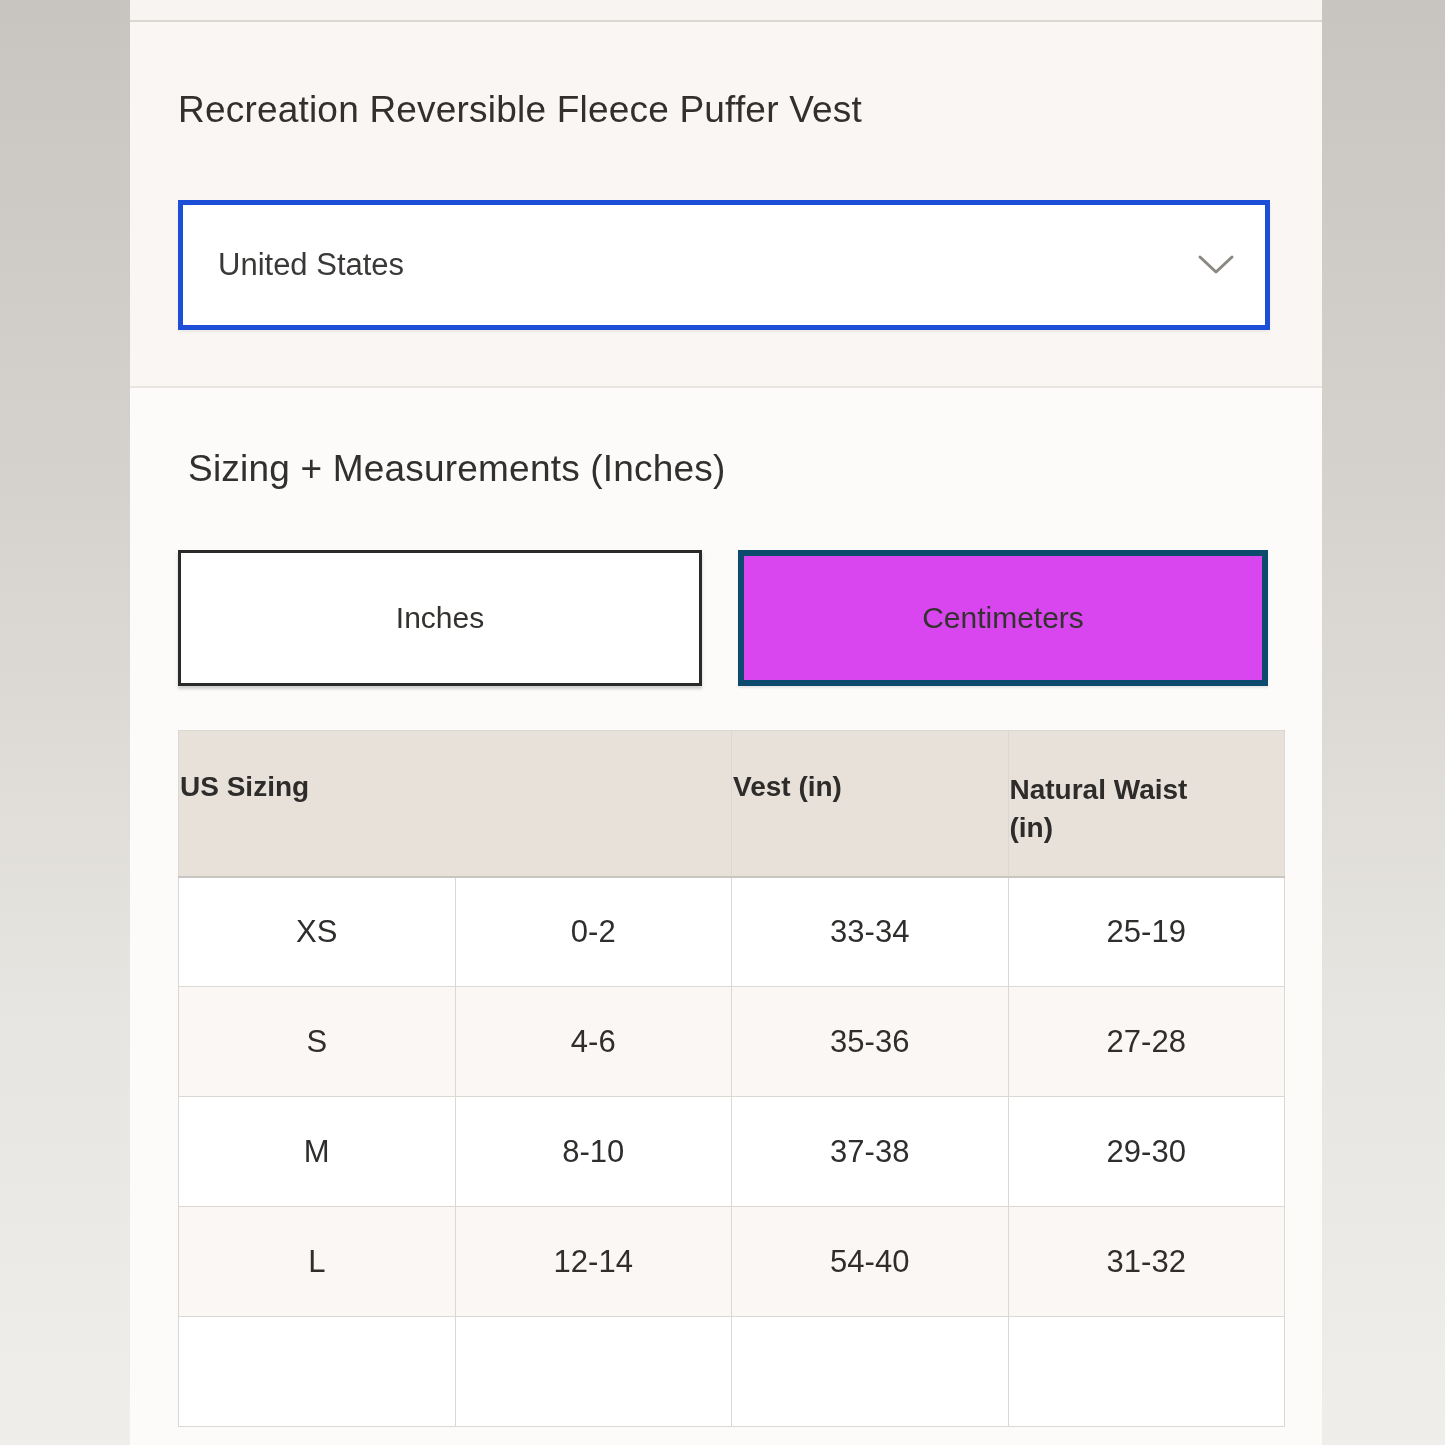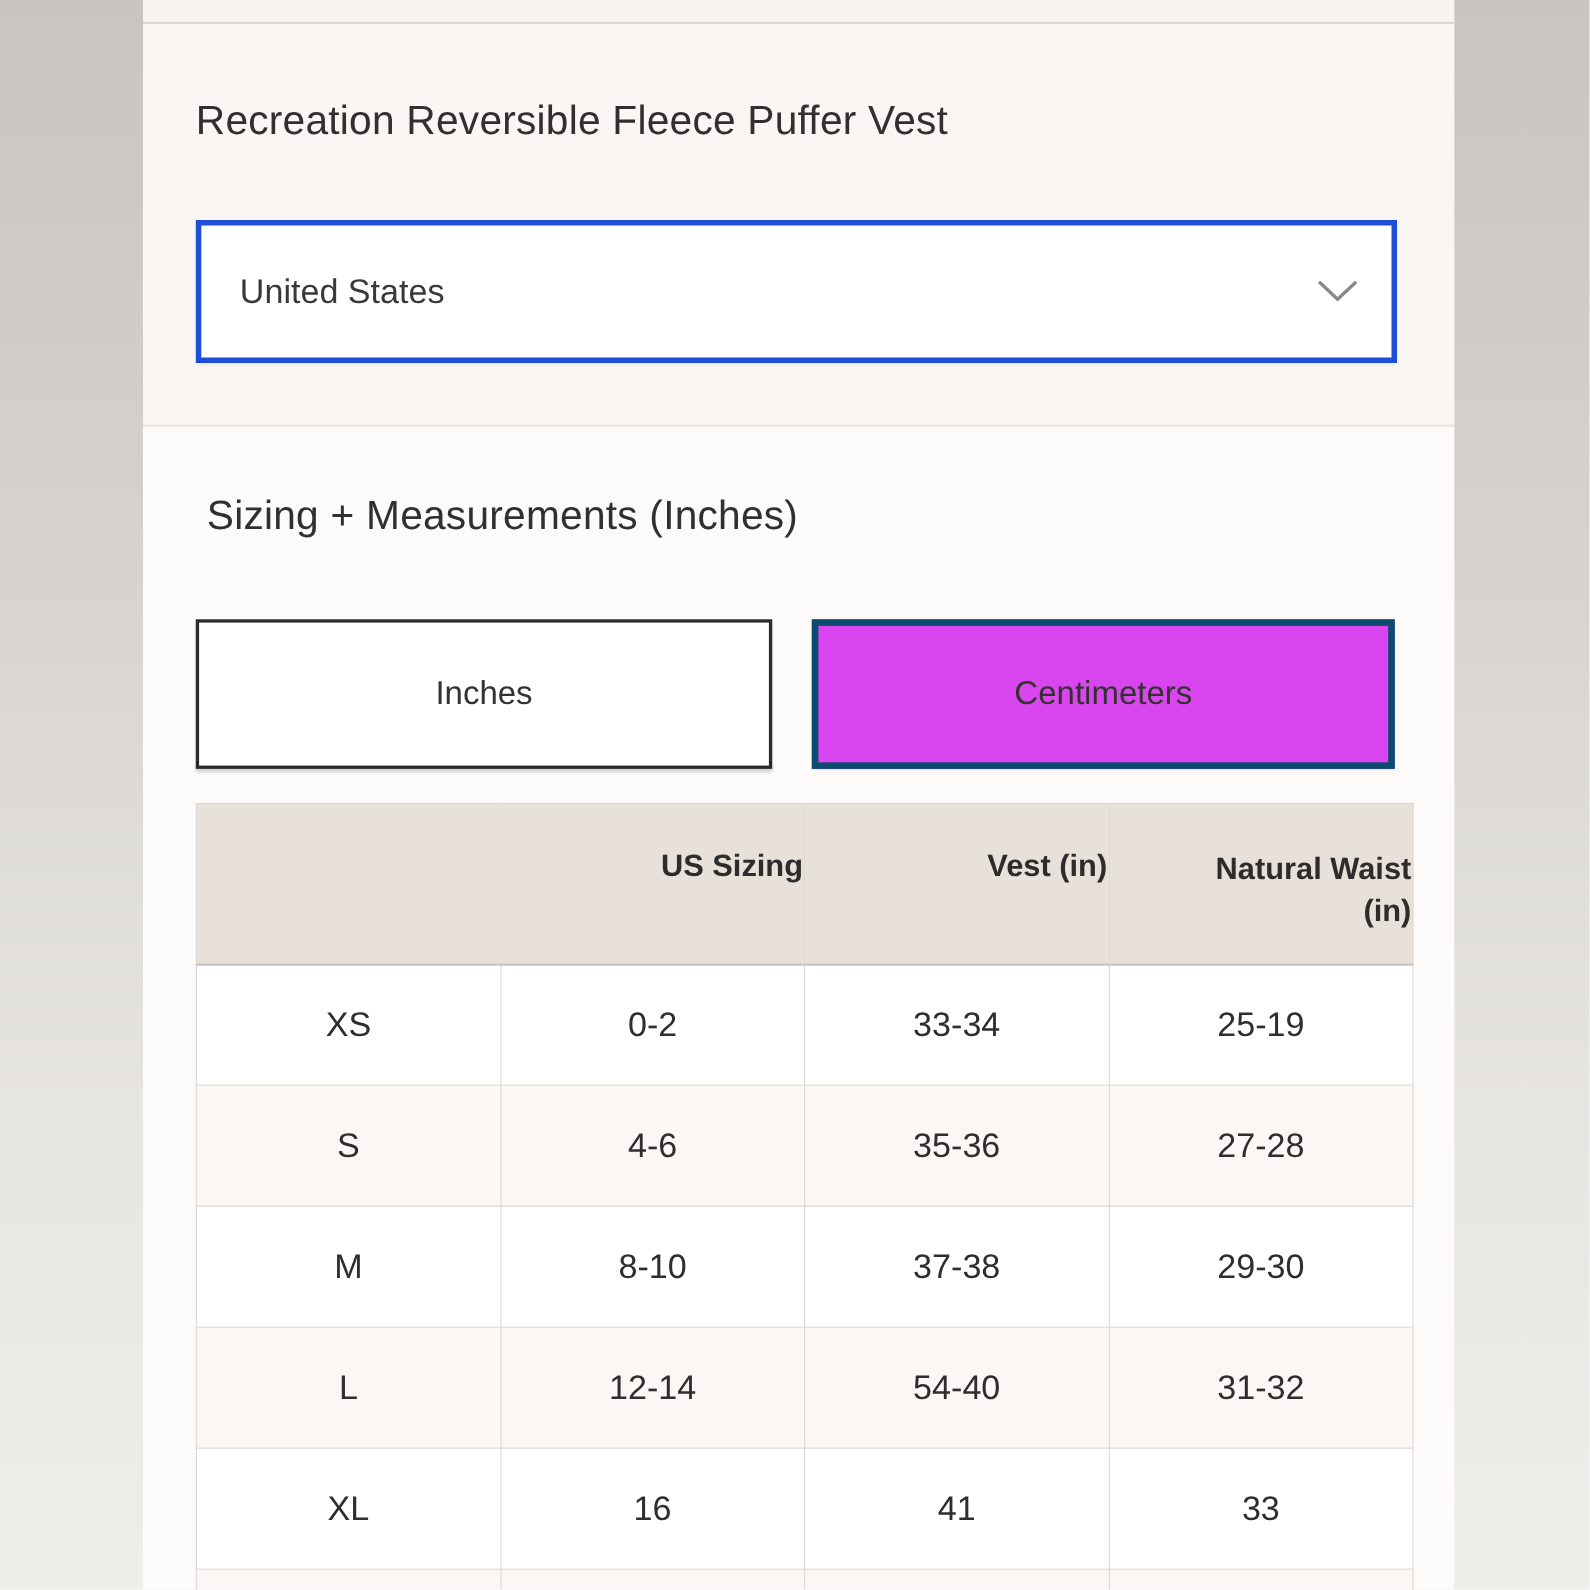--- a/index.html
+++ b/index.html
@@ -55,21 +55,21 @@
     position: absolute; left: 0; top: 389px; width: 100%; height: 1056px;
     background: #fcfbf9;
   }
   .sizing-heading {
     position: absolute; left: 48px; top: 48px;
     margin: 10px;
     font-size: 37px; font-weight: 400; line-height: 44px;
     color: #31302e; letter-spacing: 0.2px;
   }
   .toggle-row {
-    position: absolute; left: 48px; top: 174px;
+    position: absolute; left: 48px; top: 161px;
     width: 1090px; display: flex; gap: 36px;
   }
   .unit-btn {
     height: 136px; flex: 1 1 0;
     display: flex; align-items: center; justify-content: center;
     font-family: inherit; font-size: 30px; color: #33322f;
     background: #d946ef;
     border: 6px solid #0c4a6e;
     box-shadow: 0 2px 2px rgba(0,0,0,0.08);
     cursor: pointer; box-sizing: border-box;
@@ -89,21 +89,21 @@
   }
   .size-table th, .size-table td {
     border: 1px solid #dbd7d3;
   }
   .size-table thead th {
     height: 146px;
     background: #e7e1da;
     vertical-align: top;
     padding-top: 40px;
     font-size: 28px; font-weight: 700; color: #2d2c2a;
-    text-align: right;
+    text-align: left;
     border-bottom: 2px solid #c9c5c1;
     box-sizing: border-box;
   }
   .waist-wrap {
     display: inline-block; max-width: 180px; line-height: 38px;
   }
   .size-table tbody tr { height: 110px; }
   .size-table tbody tr:nth-child(even) { background: #fbf7f4; }
   .size-table td {
     text-align: center; vertical-align: middle;
@@ -172,26 +172,20 @@
             <td>37-38</td>
             <td>29-30</td>
           </tr>
           <tr>
             <td>L</td>
             <td>12-14</td>
             <td>54-40</td>
             <td>31-32</td>
           </tr>
           <tr>
-            <td>XL</td>
-            <td>16</td>
-            <td>41</td>
-            <td>33</td>
-          </tr>
-          <tr>
             <td></td>
             <td></td>
             <td></td>
             <td></td>
           </tr>
         </tbody>
       </table>
     </section>
 
   </div>

